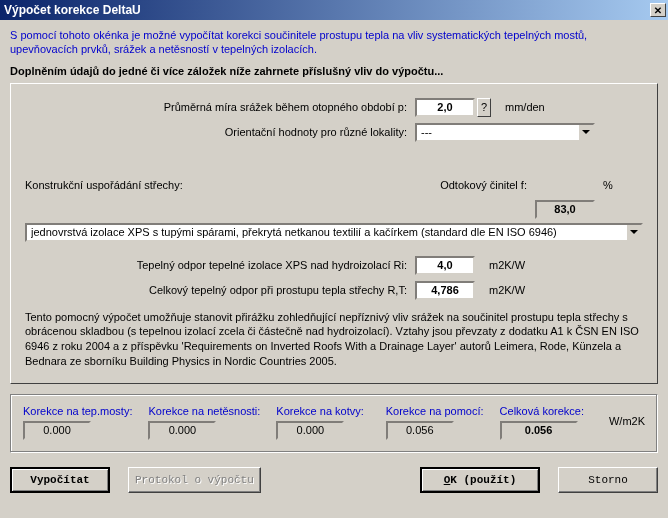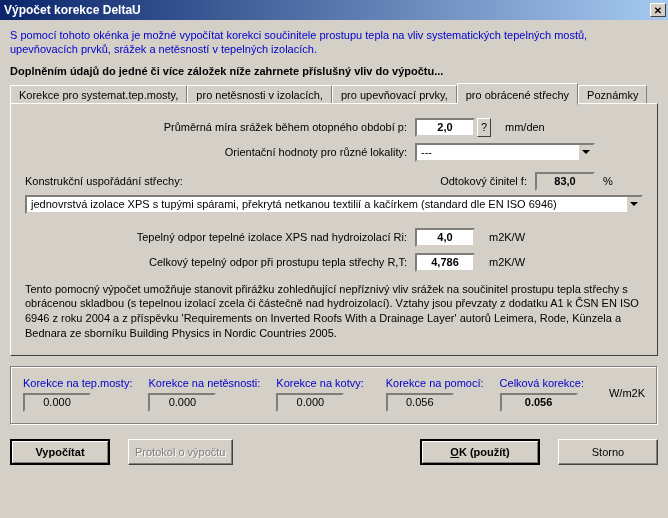--- a/index.html
+++ b/index.html
@@ -105,20 +105,21 @@
     border: 2px inset #d4d0c8;
     background: #fff;
     text-align: center;
     font-weight: bold;
     font-family: inherit;
     font-size: 11px;
     padding: 0 2px;
   }
   .readonly {
     background: #d4d0c8;
+    margin-top: 48px;
   }
   .unit {
     margin-left: 14px;
   }
   .qmark {
     width: 14px;
     height: 19px;
     border: 1px solid;
     border-color: #fff #404040 #404040 #fff;
     background: #d4d0c8;
@@ -205,21 +206,21 @@
     margin-top: 14px;
     align-items: center;
   }
   .btn {
     min-width: 100px;
     height: 26px;
     border: 1px solid;
     border-color: #fff #404040 #404040 #fff;
     box-shadow: inset -1px -1px 0 #808080, inset 1px 1px 0 #d4d0c8;
     background: #d4d0c8;
-    font-family: Liberation Sans, sans-serif;
+    font-family: Liberation Mono, monospace;
     font-size: 11px;
     cursor: pointer;
   }
   .btn.bold {
     font-weight: bold;
     border: 2px solid #000;
     box-shadow: inset 1px 1px 0 #fff, inset -1px -1px 0 #808080;
   }
   .btn.disabled {
     color: #808080;
@@ -244,27 +245,20 @@
   <div class="close">
     <span>✕</span>
   </div>
 </div>
 
 <div class="window-body">
 
   <div class="intro">S pomocí tohoto okénka je možné vypočítat korekci součinitele prostupu tepla na vliv systematických tepelných mostů, upevňovacích prvků, srážek a netěsností v tepelných izolacích.</div>
   <div class="subhead">Doplněním údajů do jedné či více záložek níže zahrnete příslušný vliv do výpočtu...</div>
 
-  <div class="tabs">
-    <div class="tab">Korekce pro systemat.tep.mosty,</div>
-    <div class="tab">pro netěsnosti v izolacích,</div>
-    <div class="tab">pro upevňovací prvky,</div>
-    <div class="tab active">pro obrácené střechy</div>
-    <div class="tab">Poznámky</div>
-  </div>
 
   <div class="tab-panel">
 
     <div class="row">
       <label class="lbl-right">Průměrná míra srážek během otopného období p:</label>
       <input class="numbox" value="2,0" style="">
       <div class="qmark">
         <span>?</span>
       </div>
       <span class="unit">mm/den</span>

